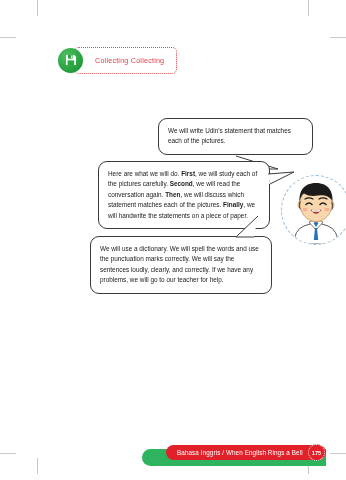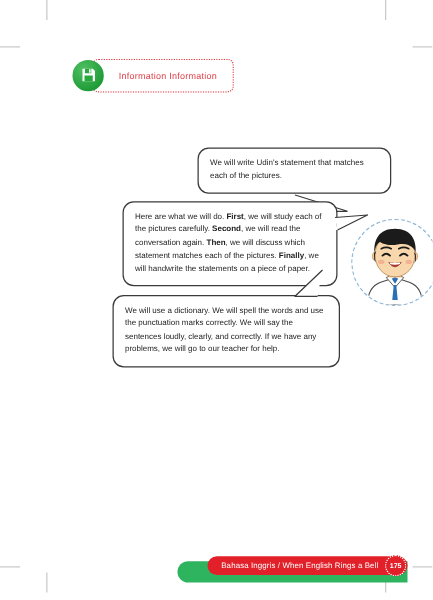--- a/index.html
+++ b/index.html
@@ -190,21 +190,21 @@
   <div class="section-header">
     <span class="sh-icon">
       <svg width="14" height="14" viewBox="0 0 14 14">
         <path d="M2 2h8.2l1.8 1.8V12H2z" fill="#ffffff"></path>
         <rect x="4" y="2" width="5" height="3.6" fill="#27a93e"></rect>
         <rect x="7.2" y="2.4" width="1.3" height="2.8" fill="#ffffff"></rect>
         <rect x="3.6" y="7.4" width="6.6" height="4.6" fill="#27a93e"></rect>
       </svg>
     </span>
     <span class="sh-pill">
-      <span class="sh-label">Information Information</span>
+      <span class="sh-label">Collecting Collecting</span>
     </span>
   </div>
 
   <div class="character">
     <svg width="68" height="68" viewBox="0 0 68 68">
 
       <path d="M12 68 q0-14 10-18 l12-4 12 4 q10 4 10 18 z" fill="#ffffff" stroke="#4a4a4a" stroke-width="0.9"></path>
       <path d="M27 46 l7 8 7-8 -7-3 z" fill="#ffffff" stroke="#4a4a4a" stroke-width="0.7"></path>
       <path d="M31.5 47 l2.5 4 2.5-4 -2.5-1.5 z" fill="#2b6fb5"></path>
       <path d="M33 52 l2 0 1.2 12 -4.4 0 z" fill="#2b6fb5"></path>

